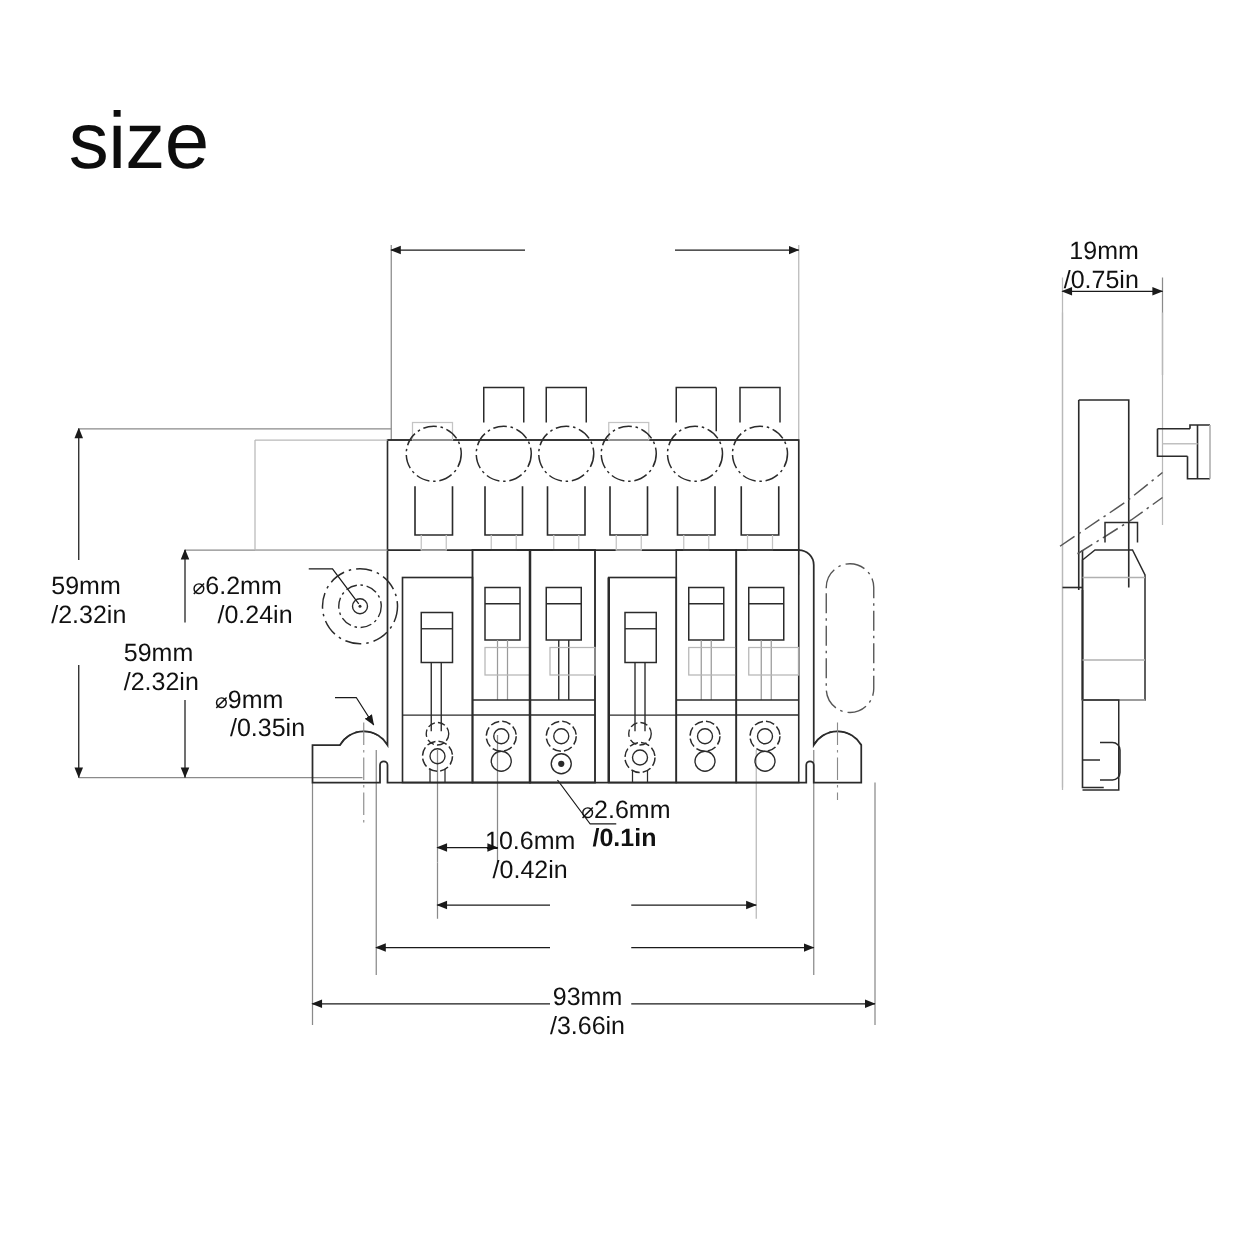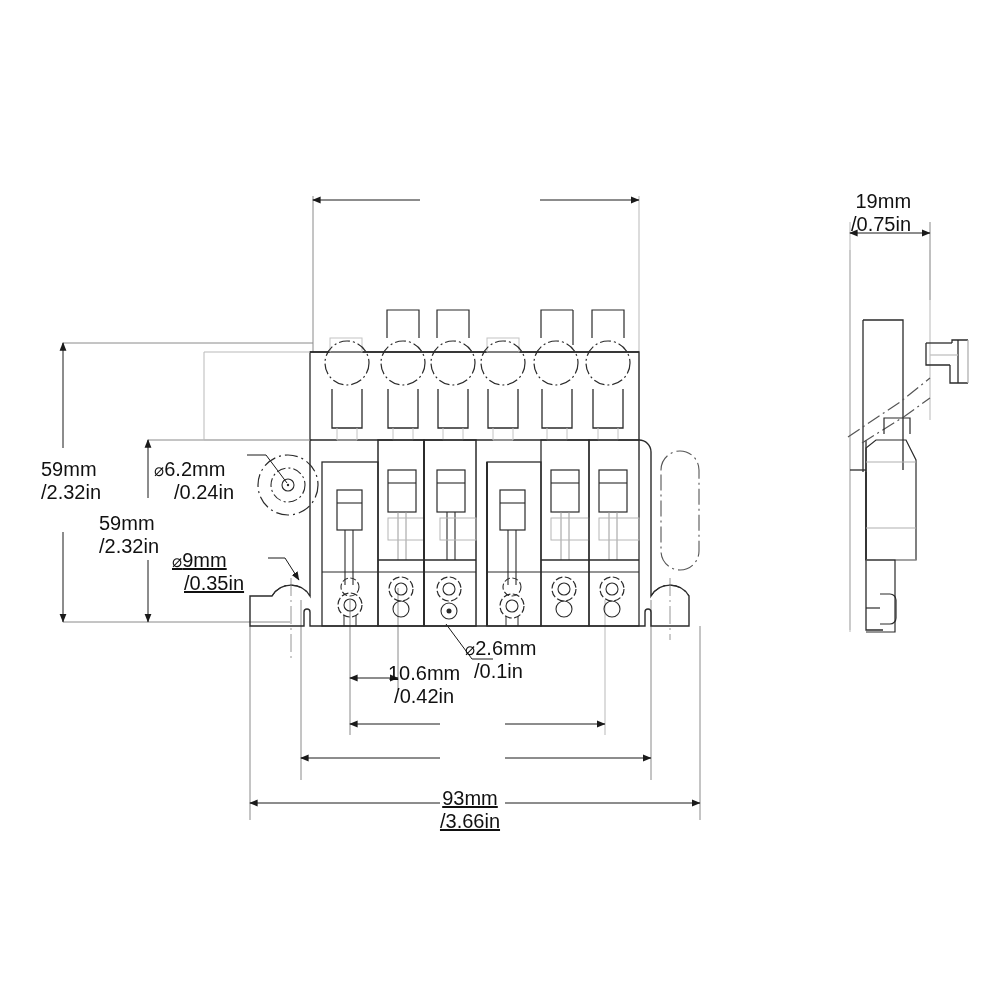--- a/index.html
+++ b/index.html
@@ -25,20 +25,21 @@
     text-align:center;
   }
   .dimlabel.left{text-align:left;}
   svg{display:block;}
 </style>
 </head>
 <body>
 
 <div id="page">
 
+  <div id="title">size</div>
 
   <svg id="canvas" viewBox="0 0 1000 1000" width="1000" height="1000">
 
     <defs>
       <marker id="arrIn" viewBox="0 0 10 10" refX="9" refY="5" markerWidth="9" markerHeight="9" orient="auto-start-reverse">
         <path d="M0,1.2 L9.5,5 L0,8.8 z" fill="#1a1a1a"></path>
       </marker>
       <marker id="arrOut" viewBox="0 0 10 10" refX="1" refY="5" markerWidth="9" markerHeight="9" orient="auto">
         <path d="M9.5,1.2 L0,5 L9.5,8.8 z" fill="#1a1a1a"></path>
       </marker>
@@ -358,42 +359,42 @@
     <div>/2.32in</div>
   </div>
 
   <div class="dimlabel left" style="left:154px;top:458px;">
     <div>
       <span style="font-size:17px;">⌀</span><span>6.2mm</span>
     </div>
     <div style="margin-left:20px;">/0.24in</div>
   </div>
 
-  <div class="dimlabel left" style="left:172px;top:549px;text-decoration:underline;">
+  <div class="dimlabel left" style="left:172px;top:549px;">
     <div>
       <span style="font-size:17px;">⌀</span><span>9mm</span>
     </div>
     <div style="margin-left:12px;">/0.35in</div>
   </div>
 
   <div class="dimlabel left" style="left:465px;top:637px;">
     <div>
       <span style="font-size:17px;">⌀</span><span>2.6mm</span>
     </div>
-    <div style="margin-left:9px;">/0.1in</div>
+    <div style="margin-left:9px;font-weight:bold;">/0.1in</div>
   </div>
 
   <div class="dimlabel left" style="left:388px;top:662px;text-align:center;">
     <div>10.6mm</div>
     <div>/0.42in</div>
   </div>
 
 
 
-  <div class="dimlabel" style="left:420px;top:787px;width:100px;text-decoration:underline;">
+  <div class="dimlabel" style="left:420px;top:787px;width:100px;">
     <div>93mm</div>
     <div>/3.66in</div>
   </div>
 
   <div class="dimlabel left" style="left:851px;top:190px;text-align:right;">
     <div>19mm</div>
     <div>/0.75in</div>
   </div>
 
 </div>

